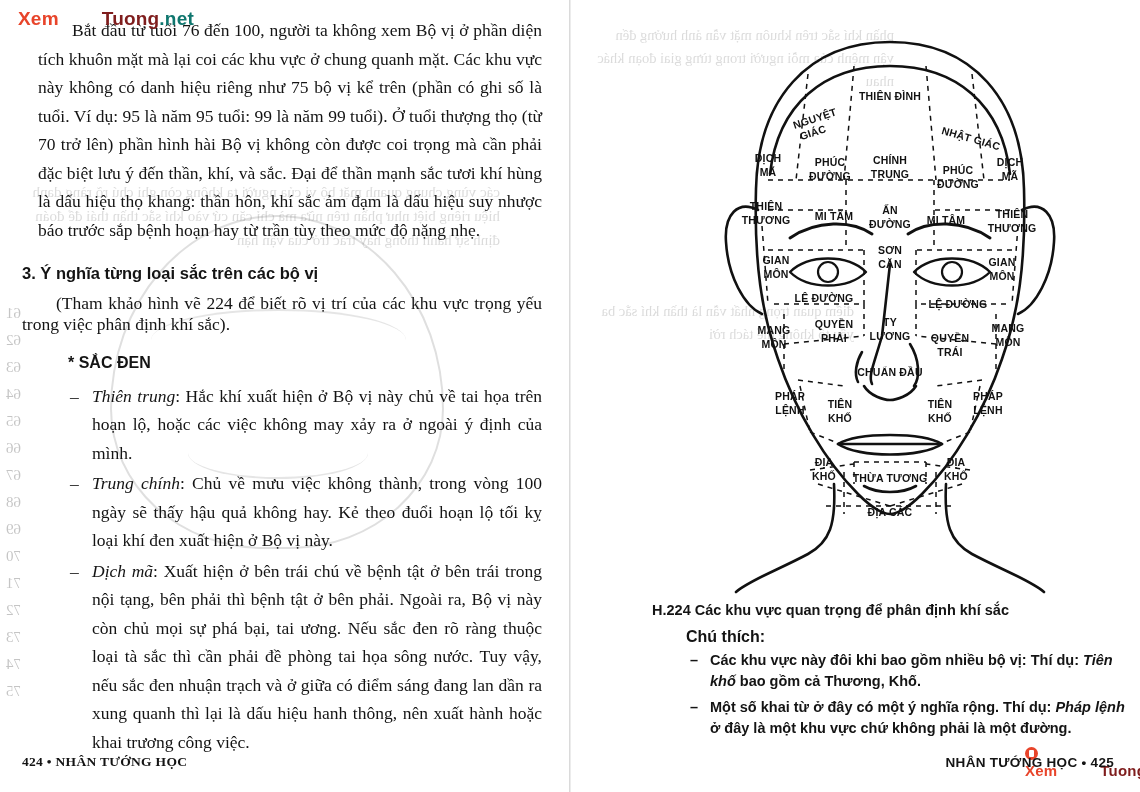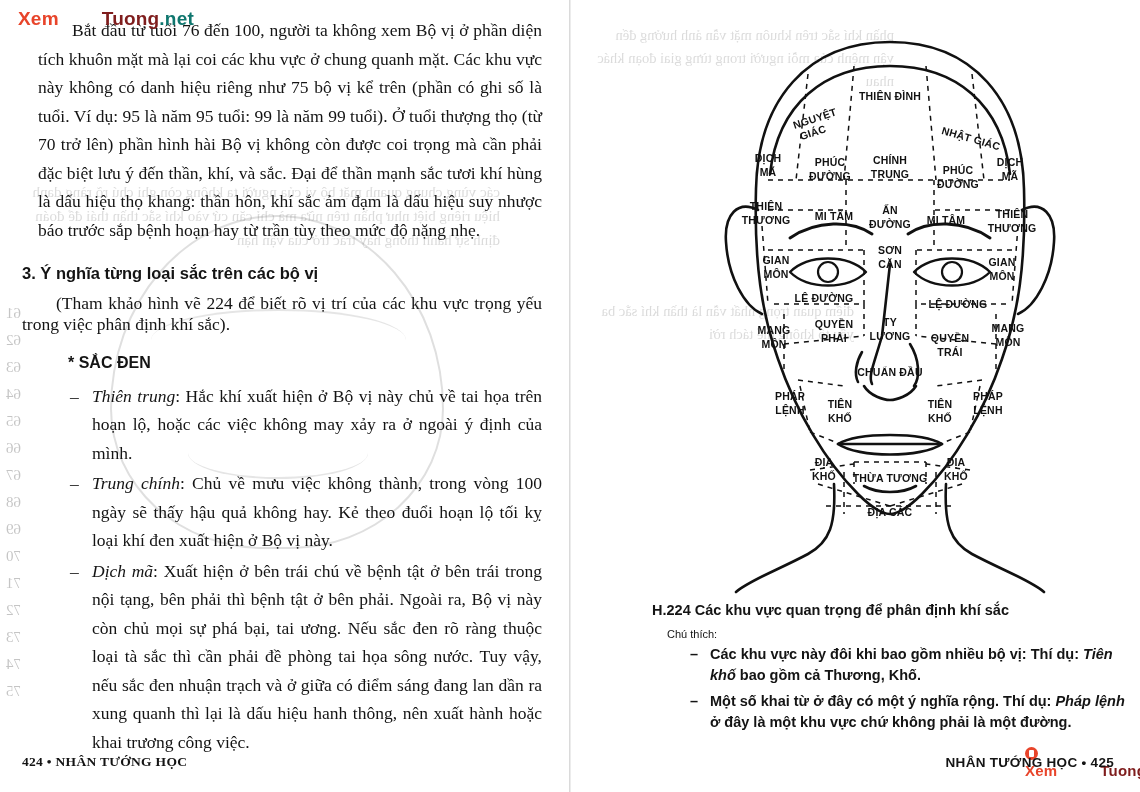--- a/index.html
+++ b/index.html
@@ -148,22 +148,22 @@
     position:absolute;left:88px;top:14px;width:460px;height:580px;
   }
   .figure svg{display:block;}
   .fig-caption{
     position:absolute;left:82px;top:600px;width:470px;
     font-family:"Liberation Sans", sans-serif;
     font-size:14.5px;font-weight:bold;line-height:21px;
   }
   .fig-note-title{
     font-family:"Liberation Sans", sans-serif;
-    font-size:11px;font-weight:normal;
-    margin:6px 0 4px 15px;
+    font-size:16px;font-weight:bold;
+    margin:6px 0 4px 34px;
   }
   ul.fignotes{
     list-style:none;margin:0;padding:0;
   }
   ul.fignotes li{
     position:relative;
     font-family:"Liberation Sans", sans-serif;
     font-size:14.5px;
     font-weight:bold;
     line-height:20.5px;

